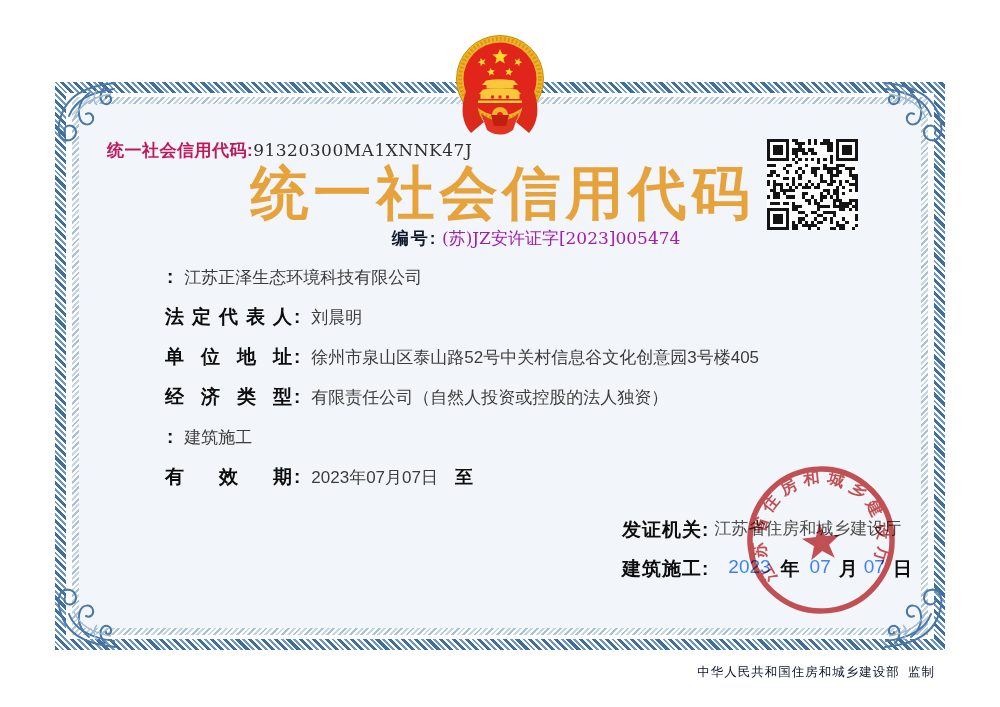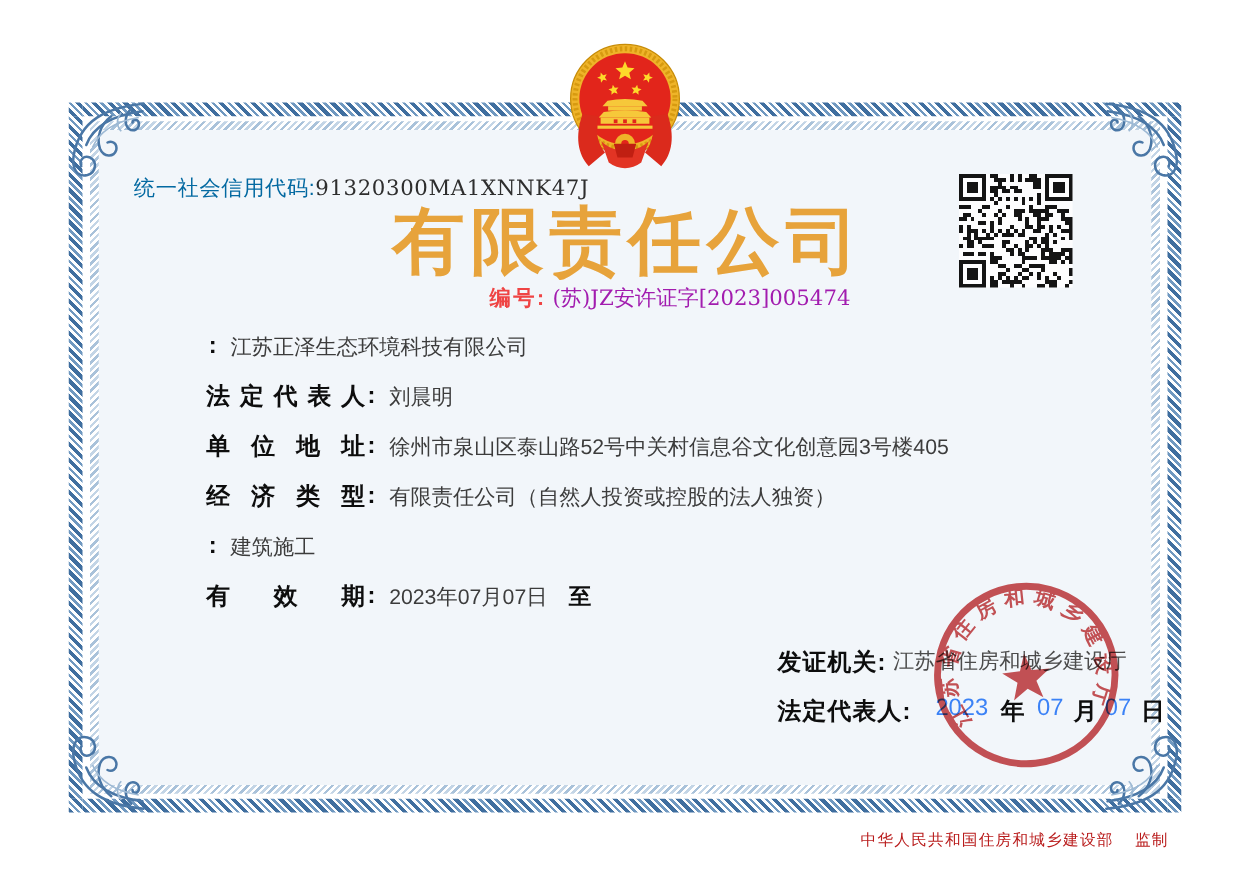--- a/index.html
+++ b/index.html
@@ -17,28 +17,28 @@
     border-image:repeating-linear-gradient(135deg,#a9c2da 0 2px,#ffffff 2px 4px,#c3d5e6 4px 6px,#ffffff 6px 8px) 7; }
   .corner { position:absolute; width:64px; height:64px; }
   .corner.tl { left:53px; top:80px; }
   .corner.tr { left:883px; top:80px; transform:scaleX(-1); }
   .corner.bl { left:53px; top:586px; transform:scaleY(-1); }
   .corner.br { left:883px; top:586px; transform:scale(-1,-1); }
 
   
   .emblem { position:absolute; left:453px; top:33px; width:94px; height:104px; }
   .credit-line { position:absolute; left:107px; top:139px; font-size:17px; white-space:nowrap; }
-  .credit-line .lab { font-weight:normal; color:#0369a1; letter-spacing:.5px; }
+  .credit-line .lab { font-weight:bold; color:#be185d; letter-spacing:.5px; }
   .credit-line .val { font-family:"DejaVu Serif", serif; color:#2e2e2e; letter-spacing:.5px;text-align:center; }
   .title { position:absolute; left:0; right:0; top:155px; text-align:center;
     font-size:58px; font-weight:bold; color:#e7a33b; letter-spacing:5px; text-indent:5px; }
   .qr { position:absolute; left:767px; top:139px; width:91px; height:91px; }
   .serial { position:absolute; left:0; right:0; top:227px; text-align:center; font-size:17px; white-space:nowrap; }
   .serial .inner { position:relative; left:36px; }
-  .serial .lab { font-weight:bold; color:#ef4444; letter-spacing:2px; }
+  .serial .lab { font-weight:bold; color:#0f172a; letter-spacing:2px; }
   .serial .val { font-family:"DejaVu Serif", serif; color:#a21caf; }
 
   
   .fields { position:absolute; left:165px; top:257px; width:800px; }
   .frow { height:40px; display:flex; align-items:center; white-space:nowrap; }
   .flabel { display:inline-block; width:127px; font-size:19px; font-weight:bold; color:#0d0d0d;
     text-align:justify; text-align-last:justify; }
   .fcolon { font-size:19px; font-weight:bold; color:#0d0d0d; margin-left:2px; }
   .fvalue { font-family:Liberation Sans, sans-serif; font-size:17px; color:#3c3c3c; margin-left:11px; }
   .to-word { font-size:18px; font-weight:bold; color:#0d0d0d; margin:0 13px 0 17px; }
@@ -49,22 +49,22 @@
   .ilabel { font-size:19px; font-weight:bold; color:#0d0d0d; letter-spacing:1px; }
   .ivalue { font-family:"DejaVu Serif", serif; font-size:17px; color:#4c4c4c; margin-left:5px; }
   .dnum { font-family:Liberation Sans, sans-serif; font-size:19px; color:#3b82f6; }
   .dunit { font-size:19px; font-weight:bold; color:#0d0d0d; }
   .d1 { margin-left:19px; } .d2 { margin-left:10px; } .d3 { margin-left:10px; }
   .d4 { margin-left:8px; } .d5 { margin-left:6px; } .d6 { margin-left:8px; }
 
   
   .seal { position:absolute; left:741px; top:460px; width:160px; height:160px;
     opacity:.87; mix-blend-mode:multiply; transform:rotate(-6deg); }
-  .footer { position:absolute; right:65px; top:664px; font-family:Liberation Mono, monospace;
-    font-size:12.5px; color:#b91c1c; letter-spacing:1px; white-space:pre; }
+  .footer { position:absolute; right:65px; top:664px; font-family:Liberation Serif, serif;
+    font-size:12.5px; color:#0f172a; letter-spacing:1px; white-space:pre; }
 </style>
 </head>
 <body>
 
 <div class="page">
 
   <div class="inner-fill"></div>
   <div class="band-outer"></div>
   <div class="band-inner"></div>
 
@@ -148,21 +148,21 @@
       <path d="M81,58 C87,76 85,90 76,100 L63,89 C70,80 71,69 68,60 Z" fill="#db2a1c"></path>
       <path d="M28,80 C38,90 56,90 66,80 L60,97 C52,103 42,103 34,97 Z" fill="#e23424"></path>
       <path d="M38,82 L56,82 L53,93 L41,93 Z" fill="#c01f12"></path>
     </g>
   </svg>
 
   <div class="credit-line">
     <span class="lab">统一社会信用代码:</span><span class="val">91320300MA1XNNK47J</span>
   </div>
 
-  <div class="title">有限责任公司</div>
+  <div class="title">统一社会信用代码</div>
 
   <svg class="qr" viewBox="0 0 91 91" shape-rendering="crispEdges">
       <rect x="0" y="0" width="91" height="91" fill="#fdfdfe"></rect>
       <rect x="0.00" y="0.00" width="3.14" height="3.14" fill="#141414"></rect>
       <rect x="3.14" y="0.00" width="3.14" height="3.14" fill="#141414"></rect>
       <rect x="6.28" y="0.00" width="3.14" height="3.14" fill="#141414"></rect>
       <rect x="9.41" y="0.00" width="3.14" height="3.14" fill="#141414"></rect>
       <rect x="12.55" y="0.00" width="3.14" height="3.14" fill="#141414"></rect>
       <rect x="15.69" y="0.00" width="3.14" height="3.14" fill="#141414"></rect>
       <rect x="18.83" y="0.00" width="3.14" height="3.14" fill="#141414"></rect>
@@ -566,21 +566,21 @@
       <span class="to-word">至</span>
     </div>
   </div>
 
   <div class="issuance">
     <div class="irow">
       <span class="ilabel">发证机关:</span>
       <span class="ivalue">江苏省住房和城乡建设厅</span>
     </div>
     <div class="irow">
-      <span class="ilabel">法定代表人:</span>
+      <span class="ilabel">建筑施工:</span>
       <span class="dnum d1">2023</span>
       <span class="dunit d2">年</span>
       <span class="dnum d3">07</span>
       <span class="dunit d4">月</span>
       <span class="dnum d5">07</span>
       <span class="dunit d6">日</span>
     </div>
   </div>
 
   <svg class="seal" viewBox="0 0 160 160">

